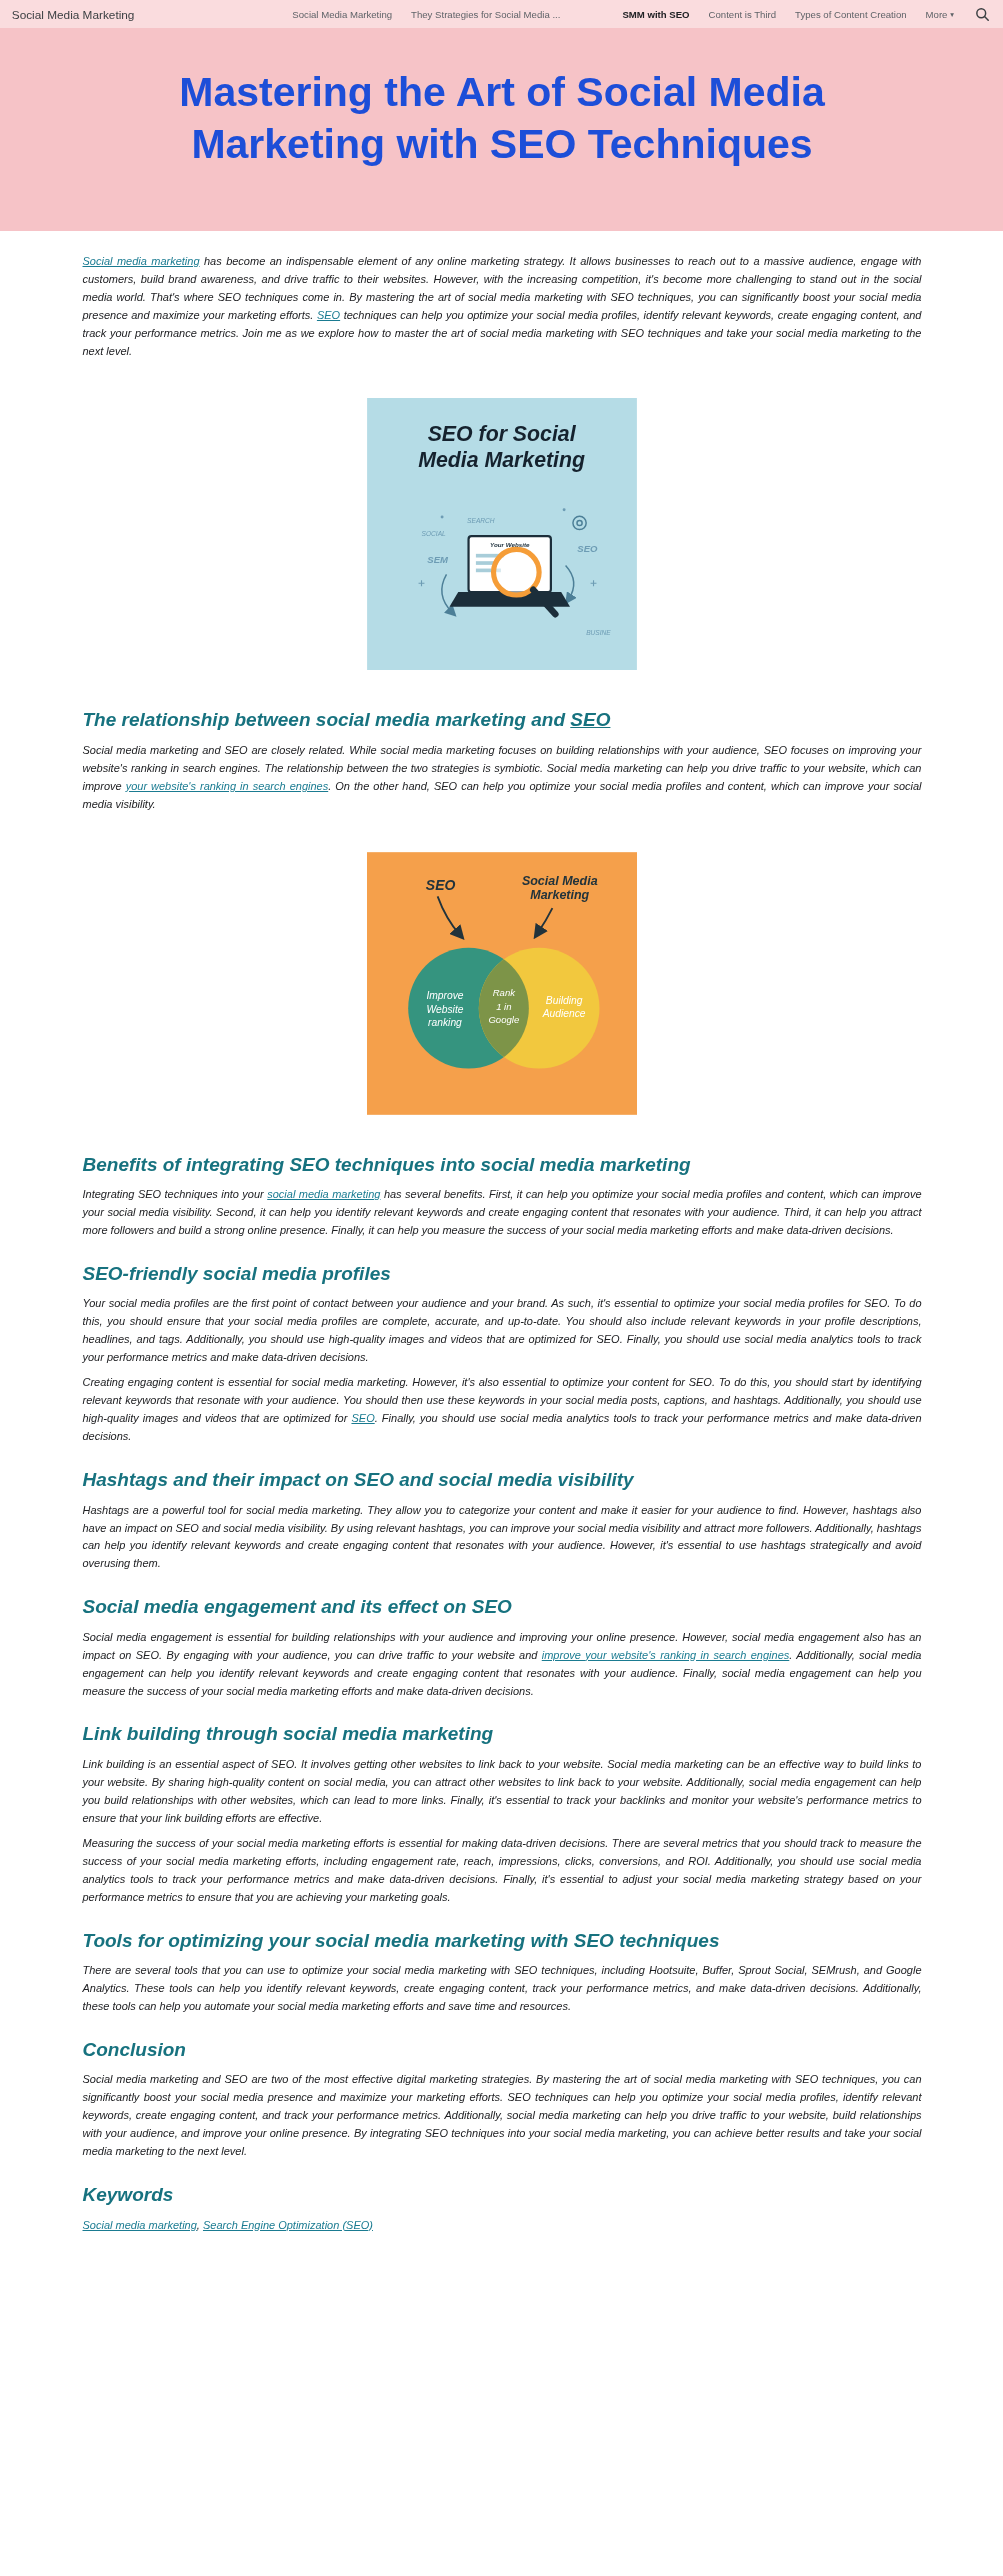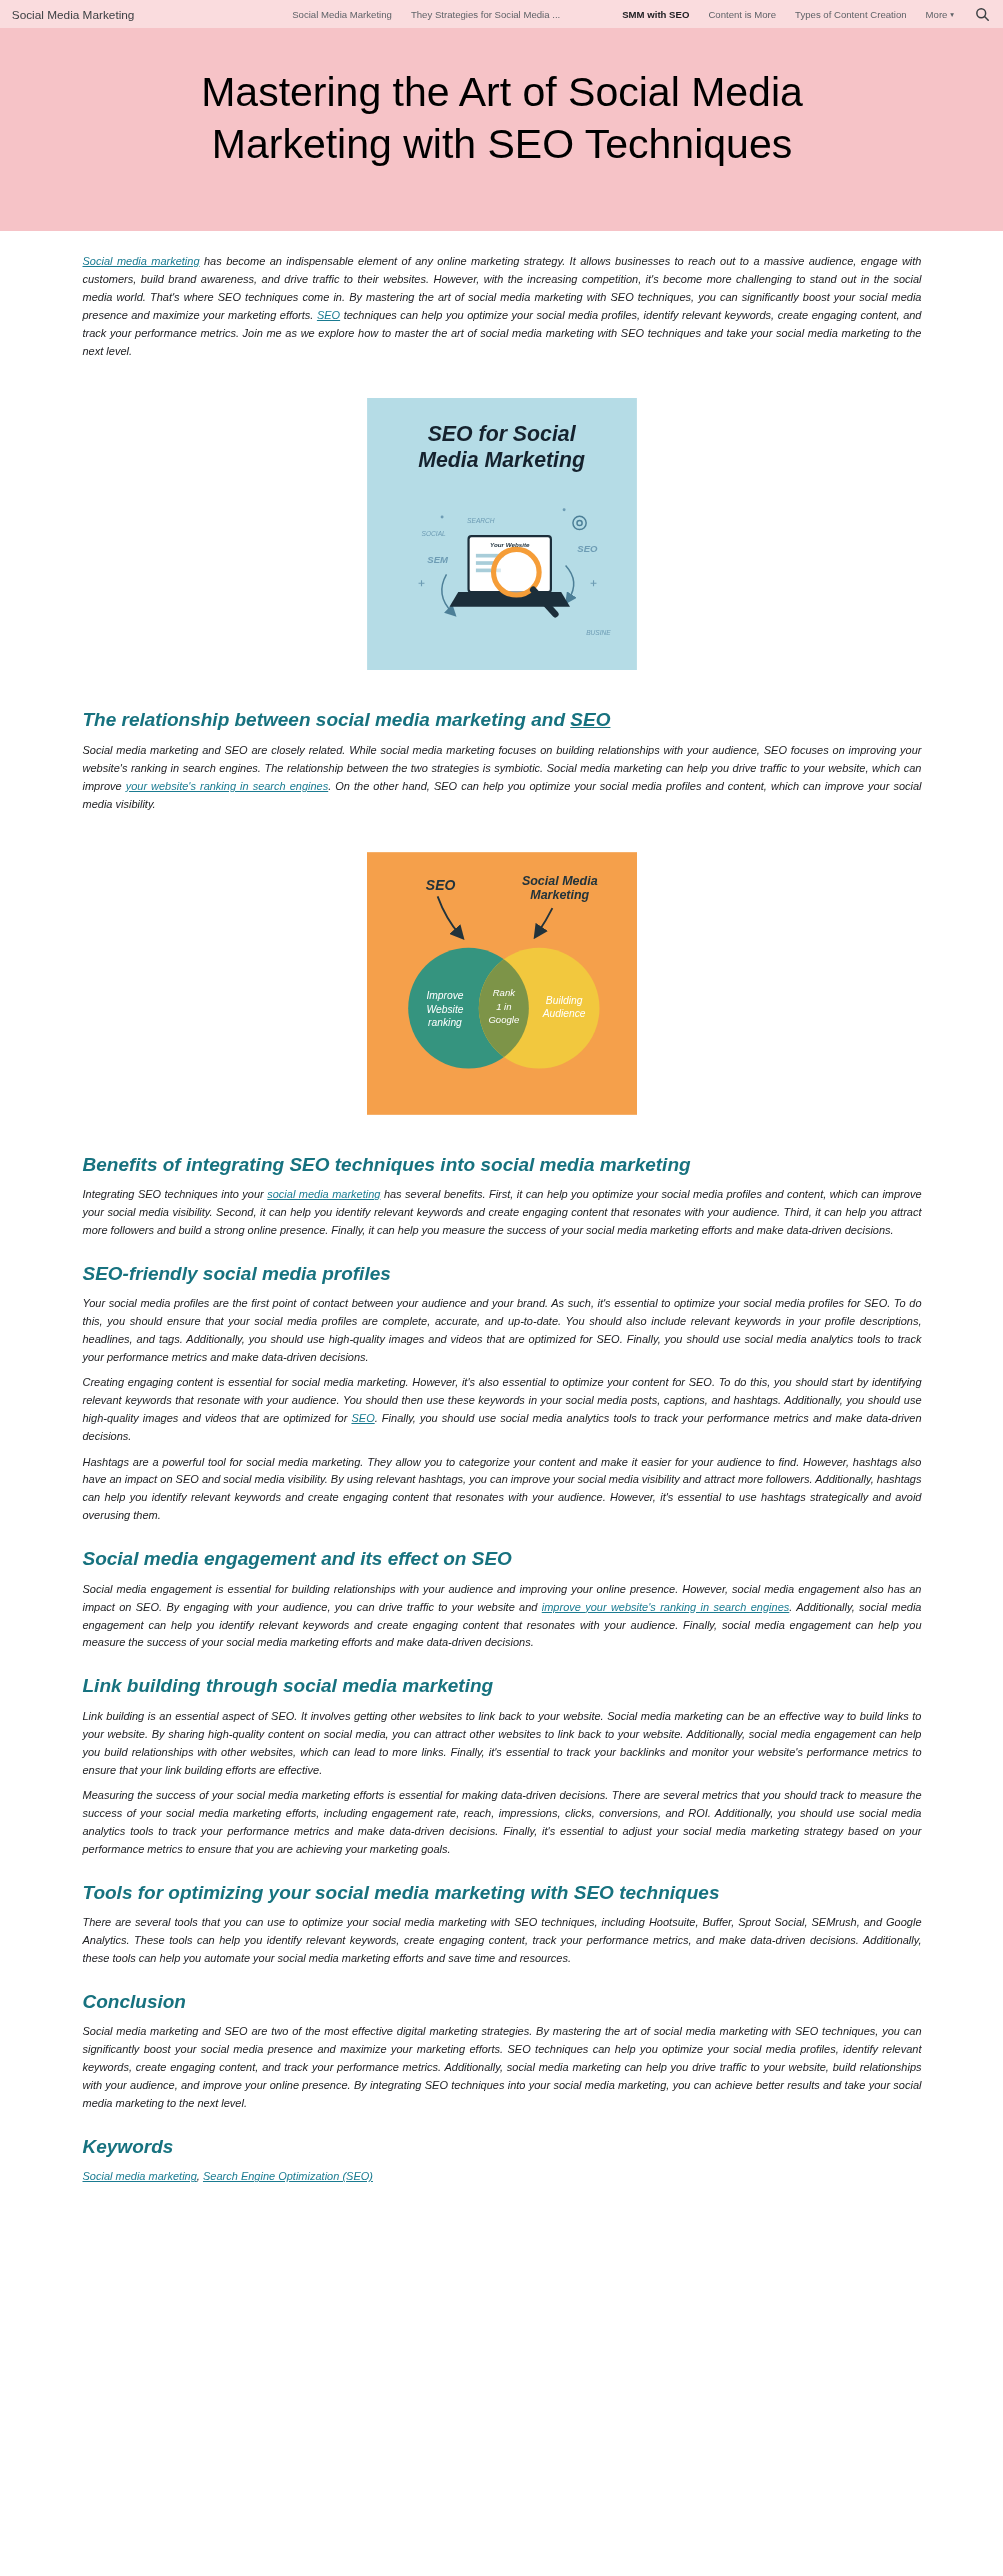--- a/index.html
+++ b/index.html
@@ -15,21 +15,21 @@
        padding:7.4px 14.7px 5.9px 11.8px;background:rgba(255,255,255,0.42);}
   .brand{font-size:11.8px;color:#3c4043;cursor:pointer;}
   .nav-right{display:flex;align-items:center;}
   .nav-items{display:flex;align-items:center;gap:19px;}
   .nav-item{font-size:9.6px;color:#5f6368;cursor:pointer;white-space:nowrap;
             display:flex;align-items:center;gap:2.9px;}
   .nav-item.active span:first-child{color:#202124;font-weight:700;margin-left:43px;}
   .caret{font-size:7.4px;color:#5f6368;}
   .search-btn{margin-left:20.6px;display:flex;align-items:center;cursor:pointer;}
   .hero{padding:38px 44px 60px;text-align:center;}
-  .hero h1{font-size:41px;line-height:1.28;font-weight:400;color:#000000;
+  .hero h1{font-size:41px;line-height:1.28;font-weight:700;color:#1d4ed8;
            max-width:765px;margin:0 auto;}
   .article{width:839px;margin:0 auto;padding:22px 0 26.5px;font-style:italic;}
   .body-text{font-size:11px;line-height:1.63;text-align:justify;margin:0 0 7.4px;color:#202124;}
   .section-heading{font-size:19px;font-weight:700;color:var(--heading);margin:22px 0 8.8px;line-height:1.3;}
   .section-heading a{color:var(--heading);}
   a{color:var(--link);text-decoration:underline;cursor:pointer;}
   figure.figure-wrap{display:flex;justify-content:center;margin:38px 0;}
   svg text{font-family:"Liberation Sans",sans-serif;}
 </style>
 </head>
@@ -43,21 +43,21 @@
           <div class="nav-item">
             <span>Social Media Marketing</span>
           </div>
           <div class="nav-item">
             <span>They Strategies for Social Media ...</span>
           </div>
           <div class="nav-item active">
             <span>SMM with SEO</span>
           </div>
           <div class="nav-item">
-            <span>Content is More</span>
+            <span>Content is Third</span>
           </div>
           <div class="nav-item">
             <span>Types of Content Creation</span>
           </div>
           <div class="nav-item">
             <span>More</span>
             <span class="caret">▾</span>
           </div>
         </div>
       <div class="search-btn">
@@ -149,20 +149,21 @@
         <text x="268" y="206" font-size="14">Building</text>
         <text x="268" y="224" font-size="14">Audience</text>
       </g>
     </svg>
   </figure>
     <h2 class="section-heading">Benefits of integrating SEO techniques into social media marketing</h2>
     <p class="body-text">Integrating SEO techniques into your <a href="#">social media marketing</a> has several benefits. First, it can help you optimize your social media profiles and content, which can improve your social media visibility. Second, it can help you identify relevant keywords and create engaging content that resonates with your audience. Third, it can help you attract more followers and build a strong online presence. Finally, it can help you measure the success of your social media marketing efforts and make data-driven decisions.</p>
     <h2 class="section-heading">SEO-friendly social media profiles</h2>
     <p class="body-text">Your social media profiles are the first point of contact between your audience and your brand. As such, it's essential to optimize your social media profiles for SEO. To do this, you should ensure that your social media profiles are complete, accurate, and up-to-date. You should also include relevant keywords in your profile descriptions, headlines, and tags. Additionally, you should use high-quality images and videos that are optimized for SEO. Finally, you should use social media analytics tools to track your performance metrics and make data-driven decisions.</p>
     <p class="body-text">Creating engaging content is essential for social media marketing. However, it's also essential to optimize your content for SEO. To do this, you should start by identifying relevant keywords that resonate with your audience. You should then use these keywords in your social media posts, captions, and hashtags. Additionally, you should use high-quality images and videos that are optimized for <a href="#">SEO</a>. Finally, you should use social media analytics tools to track your performance metrics and make data-driven decisions.</p>
+    <h2 class="section-heading">Hashtags and their impact on SEO and social media visibility</h2>
     <p class="body-text">Hashtags are a powerful tool for social media marketing. They allow you to categorize your content and make it easier for your audience to find. However, hashtags also have an impact on SEO and social media visibility. By using relevant hashtags, you can improve your social media visibility and attract more followers. Additionally, hashtags can help you identify relevant keywords and create engaging content that resonates with your audience. However, it's essential to use hashtags strategically and avoid overusing them.</p>
     <h2 class="section-heading">Social media engagement and its effect on SEO</h2>
     <p class="body-text">Social media engagement is essential for building relationships with your audience and improving your online presence. However, social media engagement also has an impact on SEO. By engaging with your audience, you can drive traffic to your website and <a href="#">improve your website's ranking in search engines</a>. Additionally, social media engagement can help you identify relevant keywords and create engaging content that resonates with your audience. Finally, social media engagement can help you measure the success of your social media marketing efforts and make data-driven decisions.</p>
     <h2 class="section-heading">Link building through social media marketing</h2>
     <p class="body-text">Link building is an essential aspect of SEO. It involves getting other websites to link back to your website. Social media marketing can be an effective way to build links to your website. By sharing high-quality content on social media, you can attract other websites to link back to your website. Additionally, social media engagement can help you build relationships with other websites, which can lead to more links. Finally, it's essential to track your backlinks and monitor your website's performance metrics to ensure that your link building efforts are effective.</p>
     <p class="body-text">Measuring the success of your social media marketing efforts is essential for making data-driven decisions. There are several metrics that you should track to measure the success of your social media marketing efforts, including engagement rate, reach, impressions, clicks, conversions, and ROI. Additionally, you should use social media analytics tools to track your performance metrics and make data-driven decisions. Finally, it's essential to adjust your social media marketing strategy based on your performance metrics to ensure that you are achieving your marketing goals.</p>
     <h2 class="section-heading">Tools for optimizing your social media marketing with SEO techniques</h2>
     <p class="body-text">There are several tools that you can use to optimize your social media marketing with SEO techniques, including Hootsuite, Buffer, Sprout Social, SEMrush, and Google Analytics. These tools can help you identify relevant keywords, create engaging content, track your performance metrics, and make data-driven decisions. Additionally, these tools can help you automate your social media marketing efforts and save time and resources.</p>
     <h2 class="section-heading">Conclusion</h2>
     <p class="body-text">Social media marketing and SEO are two of the most effective digital marketing strategies. By mastering the art of social media marketing with SEO techniques, you can significantly boost your social media presence and maximize your marketing efforts. SEO techniques can help you optimize your social media profiles, identify relevant keywords, create engaging content, and track your performance metrics. Additionally, social media marketing can help you drive traffic to your website, build relationships with your audience, and improve your online presence. By integrating SEO techniques into your social media marketing, you can achieve better results and take your social media marketing to the next level.</p>

